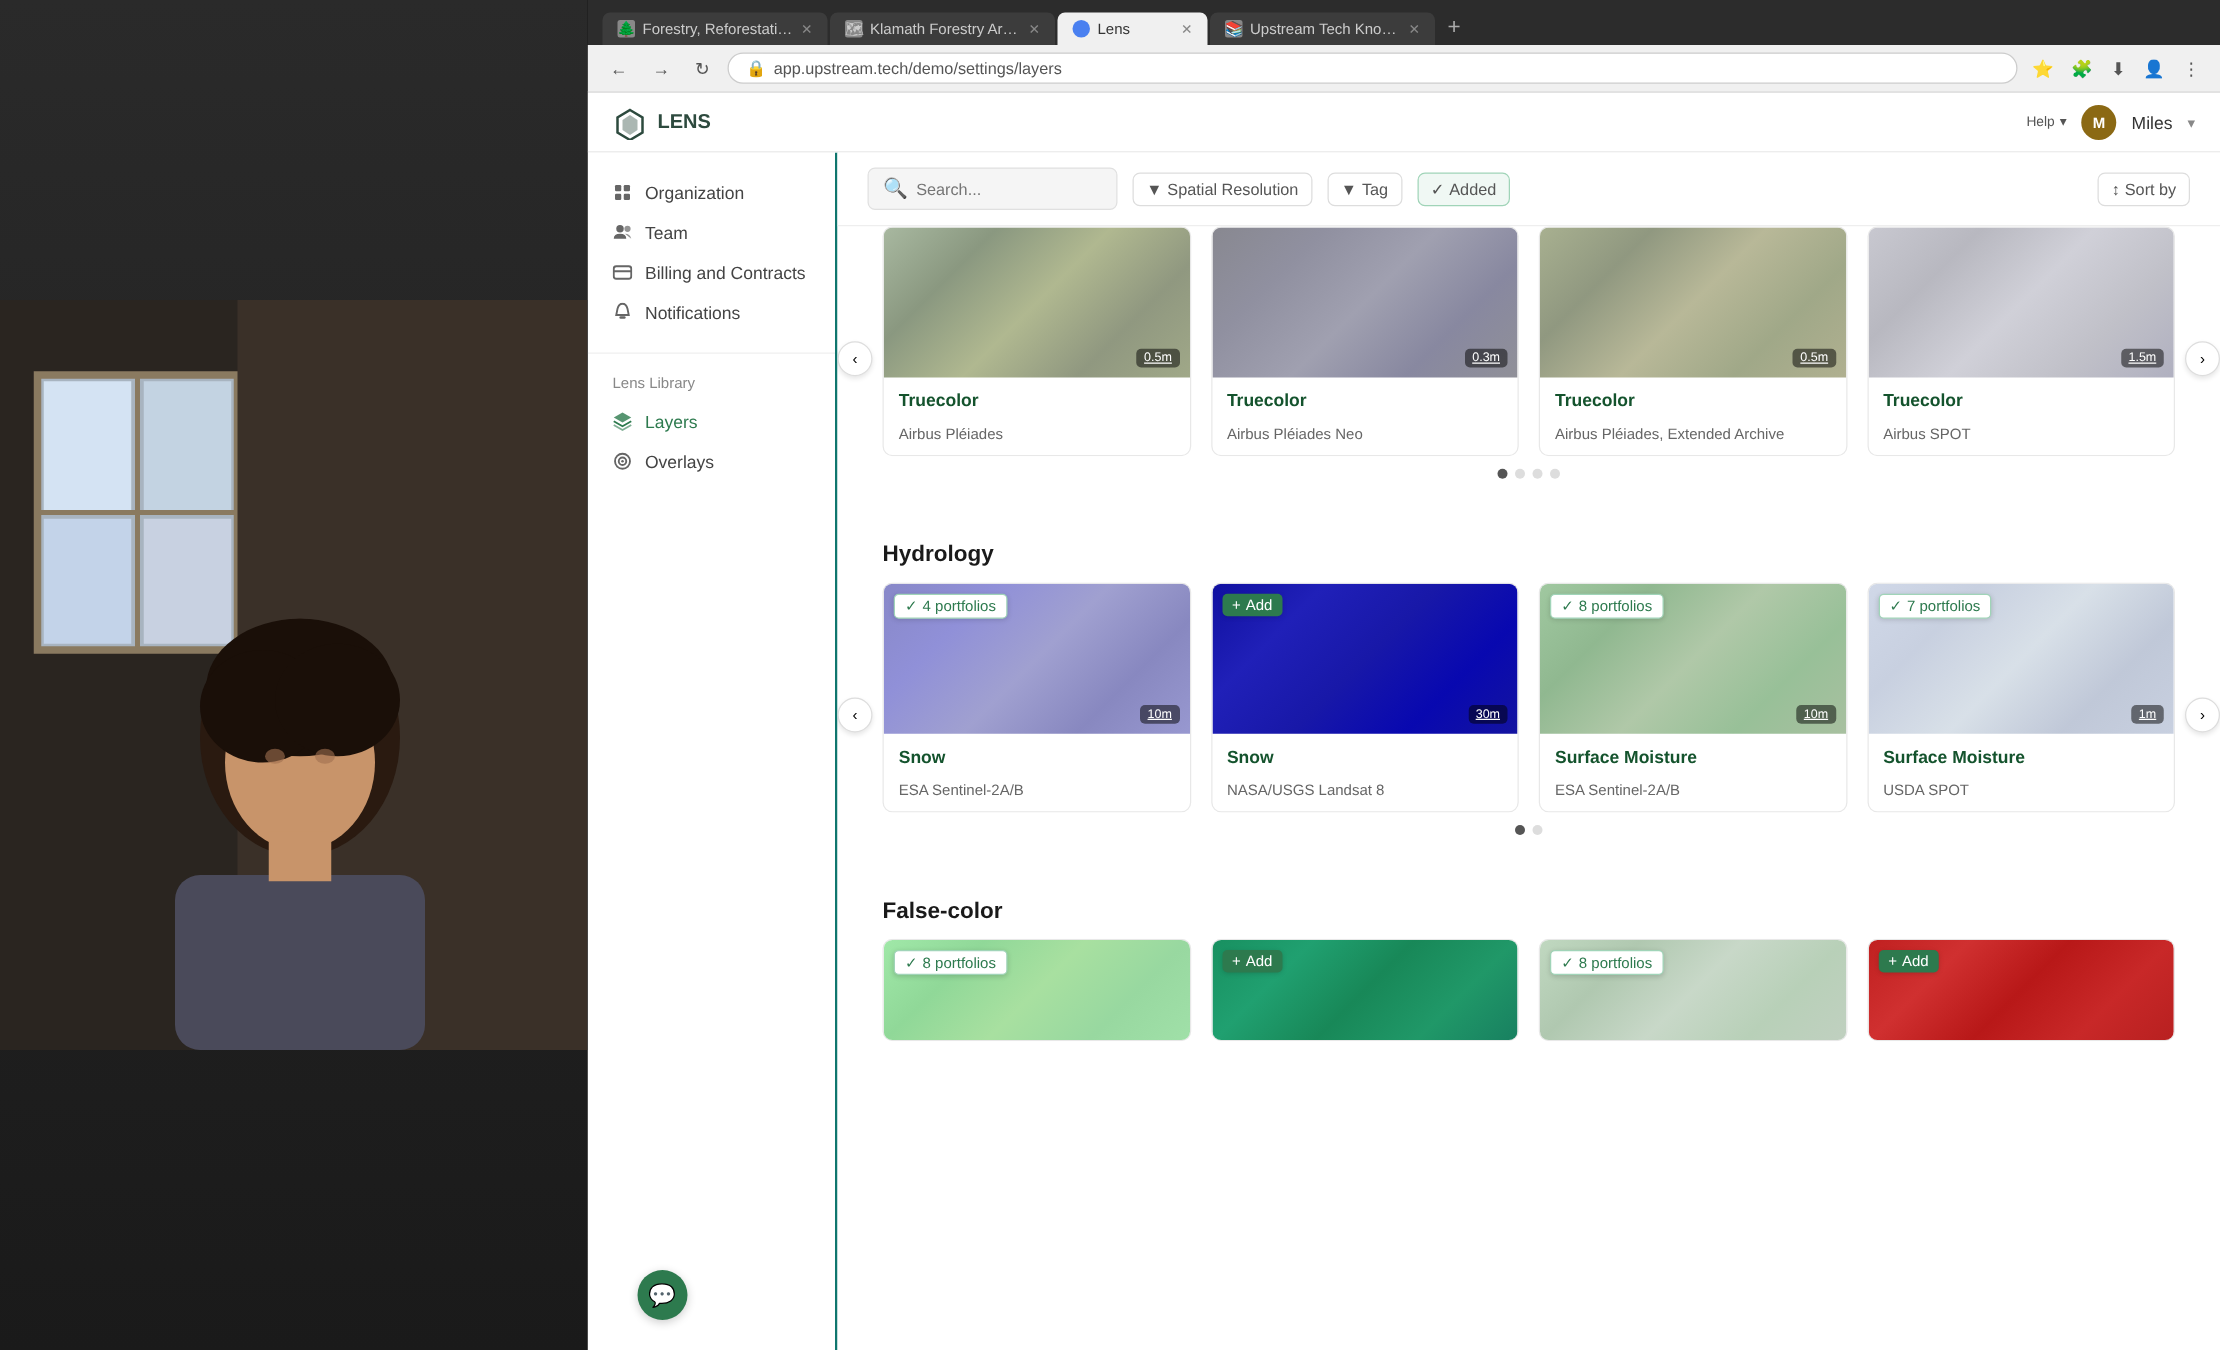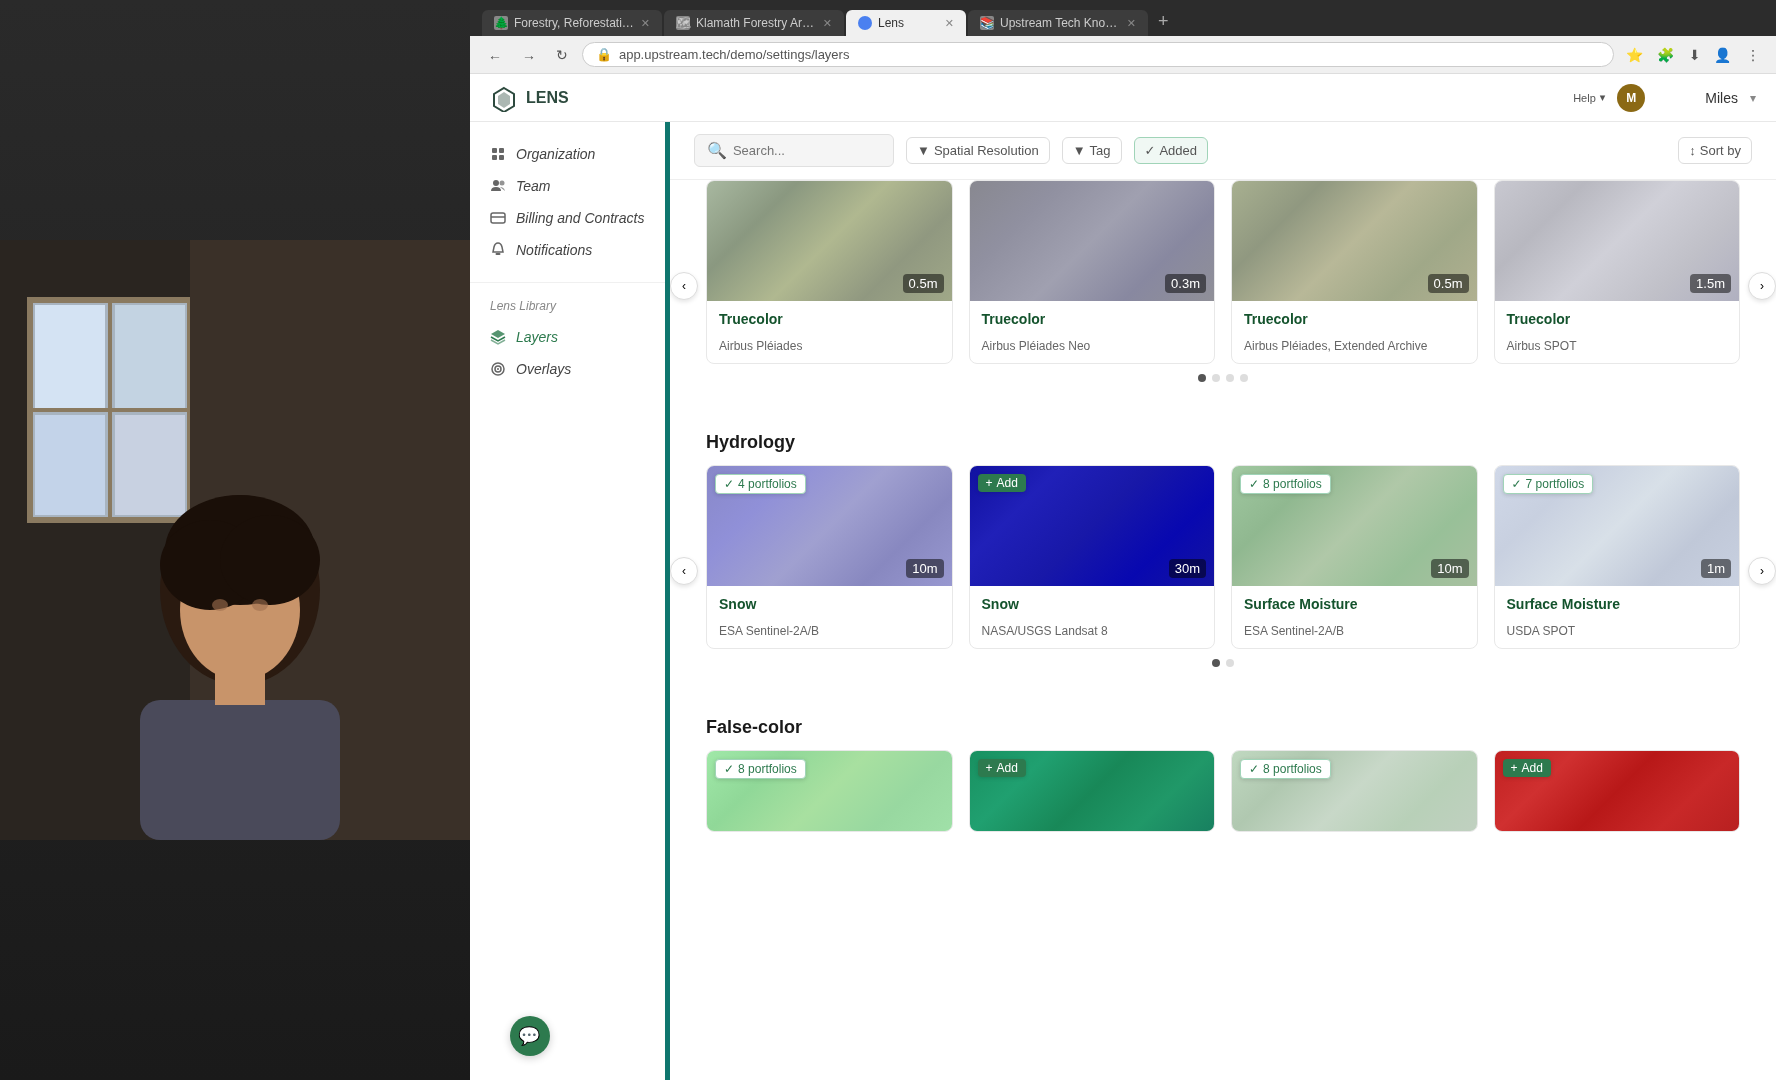--- a/index.html
+++ b/index.html
@@ -25,21 +25,21 @@
     .logo { display: flex; align-items: center; gap: 8px; font-size: 16px; font-weight: 600; color: #2d4a3e; }
     .logo-icon { width: 28px; height: 28px; }
     .header-right { margin-left: auto; display: flex; align-items: center; gap: 12px; }
     .help-btn { background: transparent; border: none; cursor: pointer; font-size: 11px; color: #555; display: flex; align-items: center; gap: 4px; }
     .user-avatar { width: 28px; height: 28px; background: #8b6914; border-radius: 50%; display: flex; align-items: center; justify-content: center; color: white; font-size: 12px; font-weight: 600; }
 
     
     .app-body { display: flex; flex: 1; overflow: hidden; }
 
     
-    .sidebar { width: 200px; border-right: 5px solid #0f766e; padding: 16px 0; flex-shrink: 0; background: white; font-style: italic; }
+    .sidebar { width: 200px; border-right: 2px solid #0f766e; padding: 16px 0; flex-shrink: 0; background: white; }
     .sidebar-section { margin-bottom: 16px; }
     .sidebar-item { display: flex; align-items: center; gap: 10px; padding: 8px 20px; font-size: 14px; color: #444; cursor: pointer; }
     .sidebar-item.active { color: #2d7a4e; font-weight: 500; }
     .sidebar-item-icon { width: 16px; height: 16px; display: flex; align-items: center; justify-content: center; flex-shrink: 0; }
     .sidebar-divider { height: 1px; background: #f0f0f0; margin: 8px 0; }
     .sidebar-section-label { padding: 8px 20px; font-size: 12px; color: #888; font-weight: 500; }
 
     
     .content { flex: 1; overflow-y: auto; background: white; padding: 0; }
     .content-header { padding: 12px 24px; border-bottom: 1px solid #eee; display: flex; align-items: center; gap: 12px; position: sticky; top: 0; background: white; z-index: 10; }
@@ -60,21 +60,21 @@
 
     
     .card { flex: 0 0 calc(25% - 12px); background: white; border-radius: 8px; overflow: hidden; border: 1px solid #e8e8e8; cursor: pointer; }
     .card-image { width: 100%; height: 120px; background: #ccc; position: relative; overflow: hidden; }
     .card-badge { position: absolute; top: 8px; left: 8px; background: white; border-radius: 4px; padding: 2px 8px; font-size: 12px; display: flex; align-items: center; gap: 4px; box-shadow: 0 1px 4px rgba(0,0,0,0.15); }
     .card-badge.green { background: #2d7a4e; color: white; }
     .card-badge.green-outline { background: white; color: #2d7a4e; border: 1px solid #a0d4b8; }
     .card-info { padding: 10px 12px; }
     .card-name { font-size: 14px; font-weight: 600; color: #14532d; }
     .card-source { font-size: 12px; color: #666; margin-top: 12px; }
-    .card-resolution { position: absolute; bottom: 8px; right: 8px; background: rgba(0,0,0,0.5); color: white; border-radius: 4px; padding: 2px 6px; font-size: 13px; }
+    .card-resolution { position: absolute; bottom: 8px; right: 8px; background: rgba(0,0,0,0.5); color: white; border-radius: 4px; padding: 2px 6px; font-size: 10px; text-decoration: underline; }
 
     
     .pagination-dots { display: flex; justify-content: center; gap: 6px; padding: 10px; }
     .dot { width: 8px; height: 8px; border-radius: 50%; background: #ddd; cursor: pointer; }
     .dot.active { background: #555; }
 
     
     .img-truecolor-1 { background: linear-gradient(135deg, #a8b8a0 0%, #8a9880 25%, #b0b890 50%, #909880 75%, #a0a888 100%); }
     .img-truecolor-2 { background: linear-gradient(135deg, #888890 0%, #9090a0 25%, #a0a0b0 50%, #8888a0 75%, #909098 100%); }
     .img-truecolor-3 { background: linear-gradient(135deg, #a8b090 0%, #909880 25%, #b8b898 50%, #a0a888 75%, #b0b090 100%); }
@@ -193,21 +193,21 @@
           <span>LENS</span>
         </div>
         <div class="header-right">
           <button class="help-btn">
             <span>Help</span>
             <span>▾</span>
           </button>
           <div class="user-avatar">
             <span>M</span>
           </div>
-          <span style="font-size:14px;color:#333;margin-left:48px;">Miles</span>
+          <span style="font-size:14px;color:#333;">Miles</span>
           <span style="font-size:12px;color:#888;">▾</span>
         </div>
       </div>
 
       <div class="app-body">
 
         <div class="sidebar">
           <div class="sidebar-section">
             <div class="sidebar-item">
               <span class="sidebar-item-icon">

